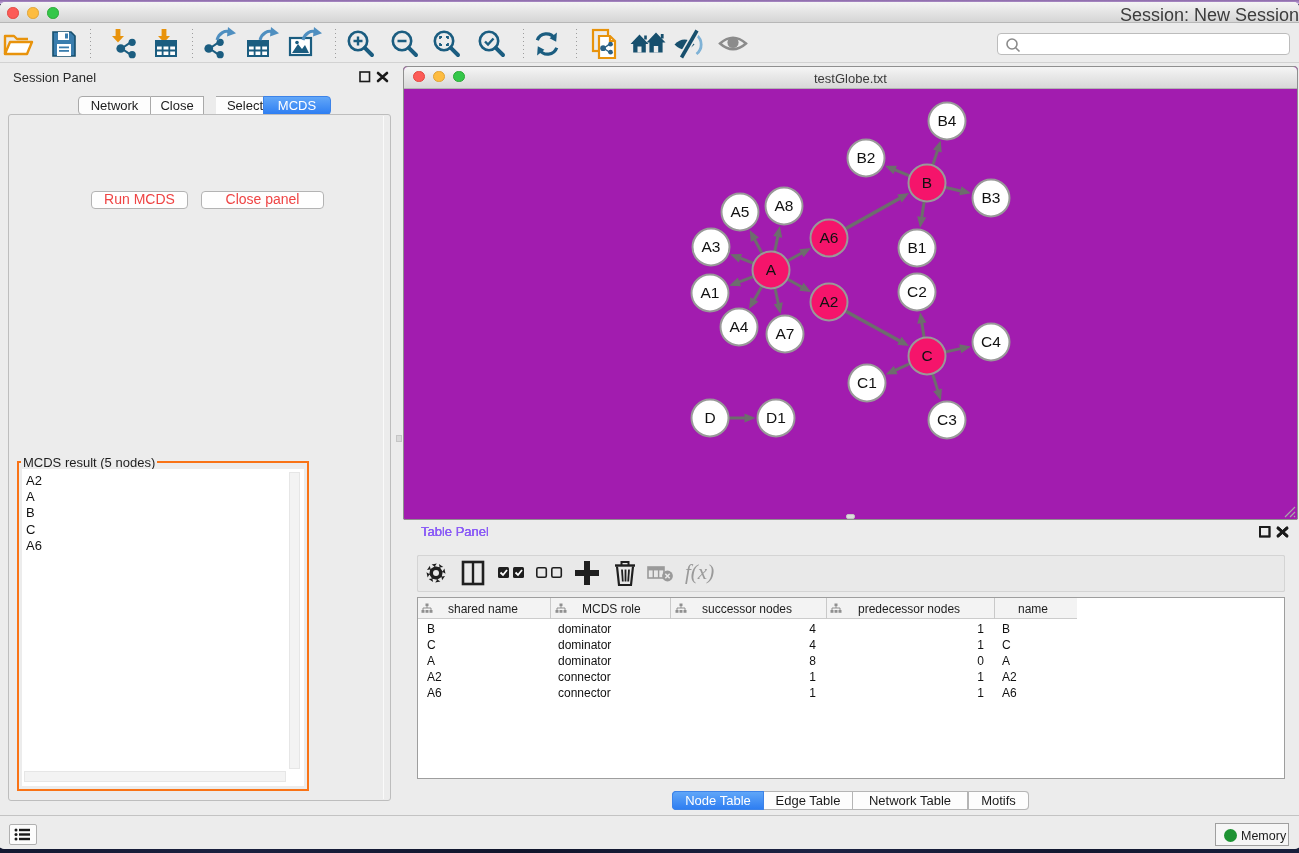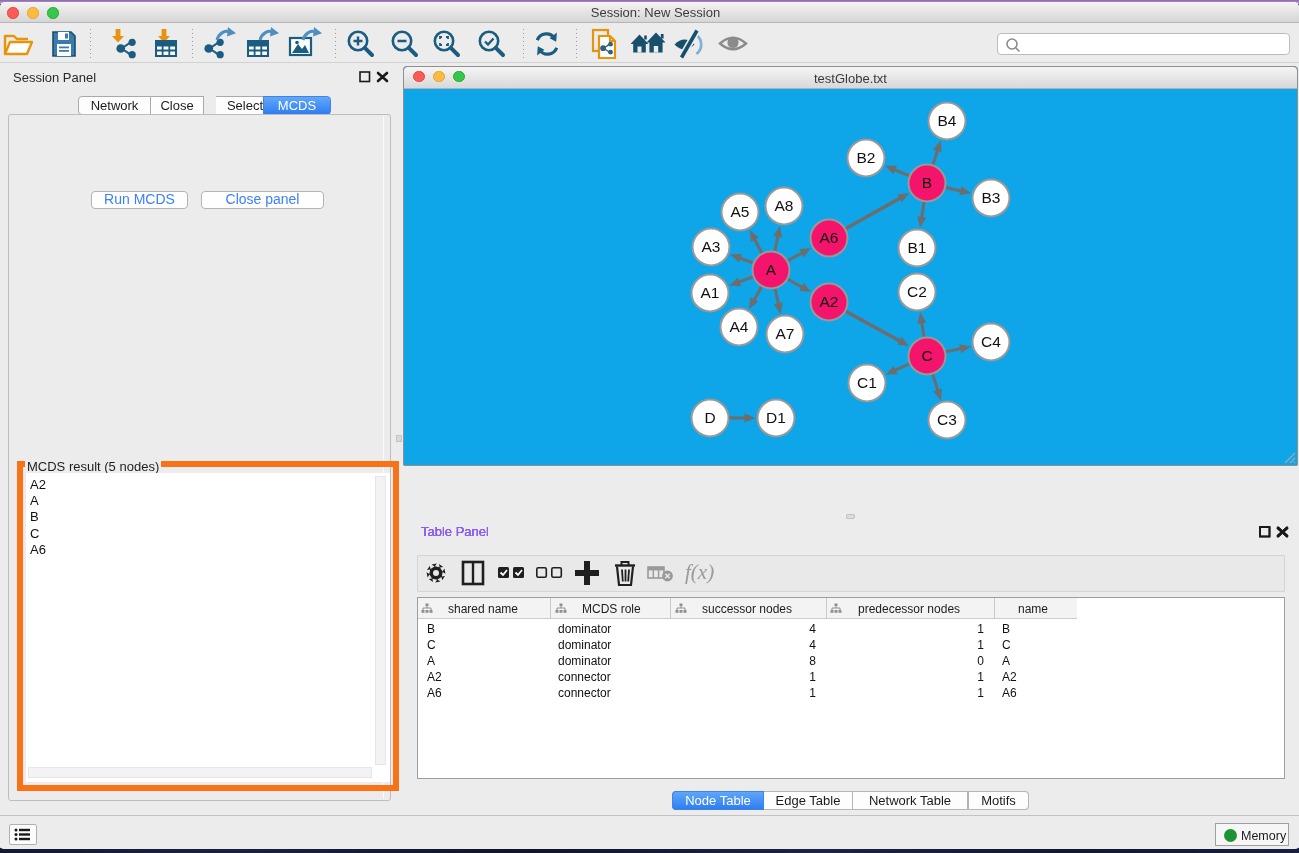--- a/index.html
+++ b/index.html
@@ -7,45 +7,45 @@
 body{position:relative;font-family:"Liberation Sans",sans-serif;background:#151b33}
 .abs{position:absolute}
 #desktop-top{position:absolute;left:0;top:0;width:1299px;height:4px;background:linear-gradient(#8a68a8,#c9aee1)}
 #desktop-bottom{position:absolute;left:0;top:846px;width:1299px;height:7px;background:linear-gradient(90deg,#131931 0%,#1a2140 18%,#10152b 40%,#1c2344 63%,#121830 82%,#181f3c 100%)}
 #app{position:absolute;left:0;top:2px;width:1299px;height:846.5px;background:#ececec;border-radius:5px 5px 4px 4px;overflow:hidden}
 #titlebar{position:absolute;left:0;top:0;width:1299px;height:21px;background:linear-gradient(#f4f4f4,#d5d5d5);border-bottom:1px solid #b7b7b7;border-radius:5px 5px 0 0}
 .tl{position:absolute;border-radius:50%;width:11.5px;height:11.5px;top:5px}
 #titlebar .t-red{left:7px;background:#fc5b57;border:1px solid #e2463f}
 #titlebar .t-yel{left:27px;background:#fdbc40;border:1px solid #e0a335}
 #titlebar .t-grn{left:47px;background:#34c749;border:1px solid #2aa835}
-#titletext{position:absolute;left:12px;right:0;top:3px;text-align:center;font-size:13px;color:#3c3c3c}
+#titletext{position:absolute;left:12px;right:0;top:3px;text-align:right;font-size:18px;color:#3c3c3c}
 #toolbar{position:absolute;left:0;top:22px;width:1299px;height:39px;background:#ececec;border-bottom:1px solid #d2d2d2}
 .tsep{position:absolute;top:5px;height:30px;width:1px;background-image:repeating-linear-gradient(#9d9d9d 0 1.5px,transparent 1.5px 4px)}
 .ticon{position:absolute;top:3px}
 #searchbox{position:absolute;left:997px;top:9px;width:293px;height:22px;background:#fff;border:1px solid #bcbcbc;border-radius:4px}
 #cp-title{position:absolute;left:13px;top:70px;font-size:13px;color:#2a2a2a}
 .tab{position:absolute;top:96px;height:19px;border:1px solid #a9a9a9;background:#fdfdfd;font-size:13px;color:#1c1c1c;text-align:center;line-height:17px}
 .tabsel{background:linear-gradient(#62a7f8,#2e7ef2);color:#fff;border-color:#3d83e8}
 #cp-box{position:absolute;left:8px;top:114px;width:383px;height:687px;border:1px solid #bdbdbd;border-radius:3px;background:#ececec}
 #opt-label{position:absolute;left:40px;top:136px;width:320px;text-align:center;font-size:14px;color:#1b1b1b}
 #cp-select{position:absolute;left:43px;top:158px;width:311px;height:20px;background:#fff;border:1px solid #ababab;border-radius:4px}
 #cp-select .seltext{position:absolute;left:13px;top:1px;font-size:14px;color:#1b1b1b;line-height:17px}
 #cp-stepper{position:absolute;right:-1px;top:-1px;width:17px;height:20px;background:linear-gradient(#6db1fb,#2e7ef5);border-radius:0 4px 4px 0}
-.btn{position:absolute;top:191px;height:18px;background:#fefefe;border:1px solid #b3b3b3;border-radius:4px;font-size:14px;color:#3b82f6;text-align:center;line-height:15px}
-#mcds-box{position:absolute;left:17px;top:461px;width:382px;height:330px;border:6px solid #f97316}
+.btn{position:absolute;top:191px;height:18px;background:#fefefe;border:1px solid #b3b3b3;border-radius:4px;font-size:14px;color:#ef4444;text-align:center;line-height:15px}
+#mcds-box{position:absolute;left:17px;top:461px;width:292px;height:330px;border:2px solid #f97316}
 #mcds-label{position:absolute;left:2px;top:-8px;background:#ececec;padding:0 2px;font-size:13px;color:#1e1e1e}
 #mcds-list{position:absolute;left:3px;top:6px;right:3px;bottom:3px;background:#fff;font-size:13px;color:#111;line-height:16.2px;padding:4px 0 0 4px}
 #mcds-scroll{position:absolute;right:4px;top:3px;width:11px;bottom:17px;background:#f3f3f3;border:1px solid #e6e6e6}
 
 #statusbar{position:absolute;left:0;top:815px;width:1299px;height:33px;background:#ececec;border-top:1px solid #c3c3c3}
 #listbtn{position:absolute;left:9px;top:8px;width:28px;height:21px;background:#fcfcfc;border:1px solid #b0b0b0;border-radius:2px}
 #membtn{position:absolute;left:1215px;top:7px;width:74px;height:23px;background:#f6f6f6;border:1px solid #9f9f9f;font-size:13px;color:#1b1b1b}
 #memdot{position:absolute;left:8px;top:5px;width:13px;height:13px;border-radius:50%;background:#1e9333}
 
-#netwin{position:absolute;left:403px;top:66px;width:895px;height:400px;background:#0ea5e9;border:1px solid #8f8f8f;border-radius:4px 4px 2px 2px}
+#netwin{position:absolute;left:403px;top:66px;width:895px;height:454px;background:#a21caf;border:1px solid #8f8f8f;border-radius:4px 4px 2px 2px}
 #nw-titlebar{position:absolute;left:0;top:0;right:0;height:22px;background:linear-gradient(#f5f5f5,#d8d8d8);border-bottom:1px solid #b2b2b2;border-radius:4px 4px 0 0}
 #nw-titlebar .tl{top:3.5px}
 #nw-titlebar .t-red{left:9px;background:#fc5b57;border:1px solid #e2463f}
 #nw-titlebar .t-yel{left:29px;background:#fdbc40;border:1px solid #e0a335}
 #nw-titlebar .t-grn{left:49px;background:#34c749;border:1px solid #2aa835}
 #nw-title{position:absolute;left:0;right:0;top:4px;text-align:center;font-size:13px;color:#3a3a3a}
 
 #tp-title{position:absolute;left:421px;top:524px;font-size:13px;color:#8b5cf6}
 #tp-toolbar{position:absolute;left:417px;top:555px;width:868px;height:37px;background:#e9e9e9;border:1px solid #d4d4d4;border-radius:2px}
 #tp-table{position:absolute;left:417px;top:597px;width:868px;height:182px;background:#fff;border:1px solid #9e9e9e}

